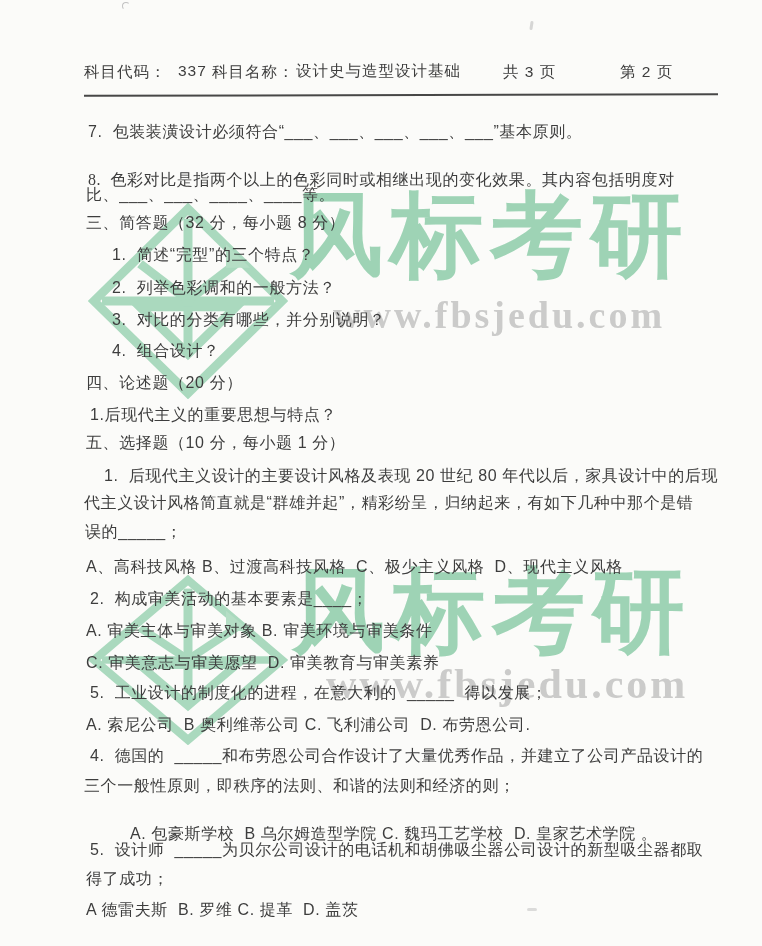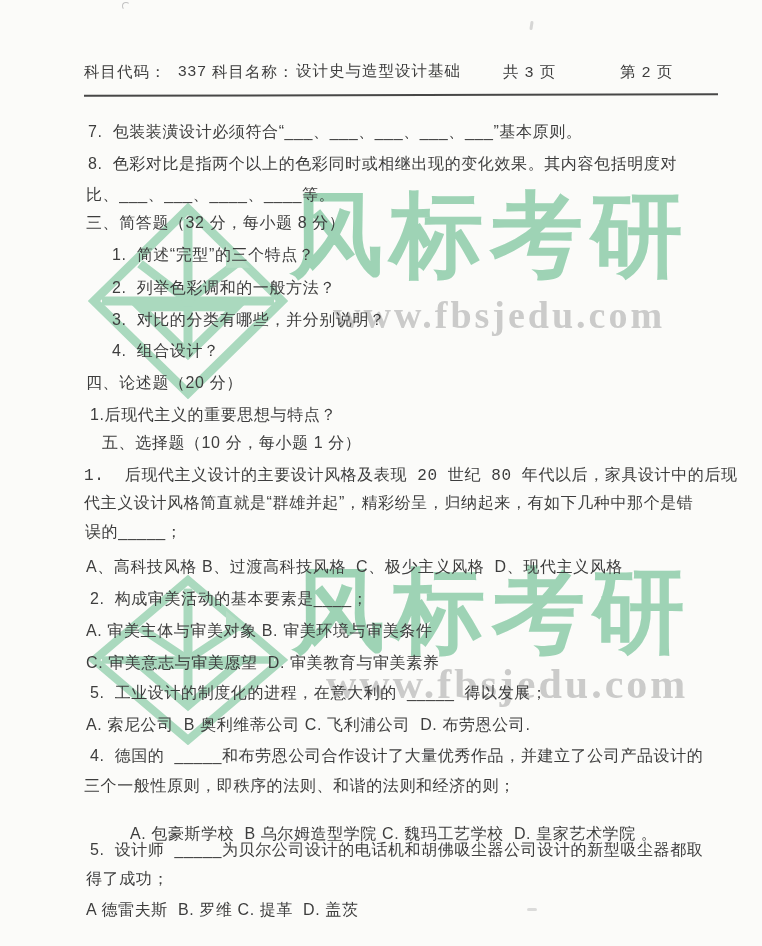--- a/index.html
+++ b/index.html
@@ -134,31 +134,31 @@
     <span class="h-code-value">337</span>
     <span class="h-name-label">科目名称：</span>
     <span class="h-name-value">设计史与造型设计基础</span>
     <span class="h-pages-total">共 3 页</span>
     <span class="h-page-current">第 2 页</span>
   </div>
   <div class="rule"></div>
 
   <div class="text-layer" id="text-layer">
       <div class="tline" style="left: 88px; top: 121px;">7.  包装装潢设计必须符合“___、___、___、___、___”基本原则。</div>
-      <div class="tline" style="left: 88px; top: 153px;">8.  色彩对比是指两个以上的色彩同时或相继出现的变化效果。其内容包括明度对</div>
+      <div class="tline" style="left: 88px; top: 169px; font-family: Liberation Serif, serif;">8.  色彩对比是指两个以上的色彩同时或相继出现的变化效果。其内容包括明度对</div>
       <div class="tline" style="left: 86px; top: 184px;">比、___、___、____、____等。</div>
       <div class="tline" style="left: 86px; top: 212px;">三、简答题（32 分，每小题 8 分）</div>
       <div class="tline" style="left: 112px; top: 244px;">1.  简述“完型”的三个特点？</div>
       <div class="tline" style="left: 112px; top: 277px;">2.  列举色彩调和的一般方法？</div>
       <div class="tline" style="left: 112px; top: 309px;">3.  对比的分类有哪些，并分别说明？</div>
       <div class="tline" style="left: 112px; top: 340px;">4.  组合设计？</div>
       <div class="tline" style="left: 86px; top: 372px;">四、论述题（20 分）</div>
       <div class="tline" style="left: 90px; top: 404px;">1.后现代主义的重要思想与特点？</div>
-      <div class="tline" style="left: 86px; top: 432px; margin-left: 16px;">五、选择题（10 分，每小题 1 分）</div>
-      <div class="tline" style="left: 84px; top: 465px; font-family: Liberation Mono, monospace;">1.  后现代主义设计的主要设计风格及表现 20 世纪 80 年代以后，家具设计中的后现</div>
+      <div class="tline" style="left: 86px; top: 432px;">五、选择题（10 分，每小题 1 分）</div>
+      <div class="tline" style="left: 104px; top: 465px;">1.  后现代主义设计的主要设计风格及表现 20 世纪 80 年代以后，家具设计中的后现</div>
       <div class="tline" style="left: 84px; top: 492px;">代主义设计风格简直就是“群雄并起”，精彩纷呈，归纳起来，有如下几种中那个是错</div>
       <div class="tline" style="left: 85px; top: 521px;">误的_____；</div>
       <div class="tline" style="left: 86px; top: 556px;">A、高科技风格 B、过渡高科技风格  C、极少主义风格  D、现代主义风格</div>
       <div class="tline" style="left: 90px; top: 588px;">2.  构成审美活动的基本要素是____；</div>
       <div class="tline" style="left: 86px; top: 620px;">A. 审美主体与审美对象 B. 审美环境与审美条件</div>
       <div class="tline" style="left: 86px; top: 652px;">C. 审美意志与审美愿望  D. 审美教育与审美素养</div>
       <div class="tline" style="left: 90px; top: 682px;">5.  工业设计的制度化的进程，在意大利的  _____  得以发展；</div>
       <div class="tline" style="left: 86px; top: 714px;">A. 索尼公司  B 奥利维蒂公司 C. 飞利浦公司  D. 布劳恩公司.</div>
       <div class="tline" style="left: 90px; top: 745px;">4.  德国的  _____和布劳恩公司合作设计了大量优秀作品，并建立了公司产品设计的</div>
       <div class="tline" style="left: 84px; top: 775px;">三个一般性原则，即秩序的法则、和谐的法则和经济的则；</div>

